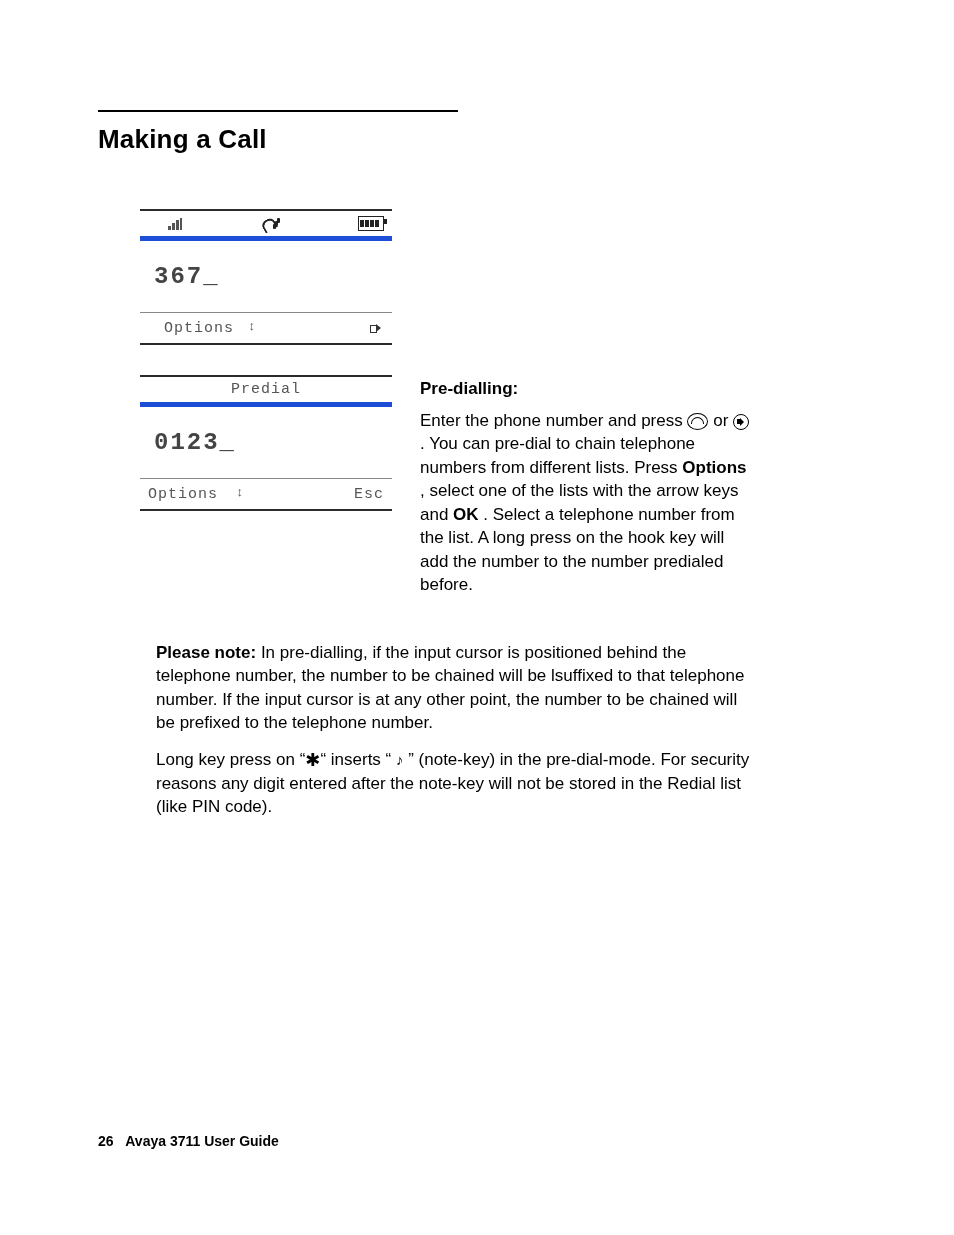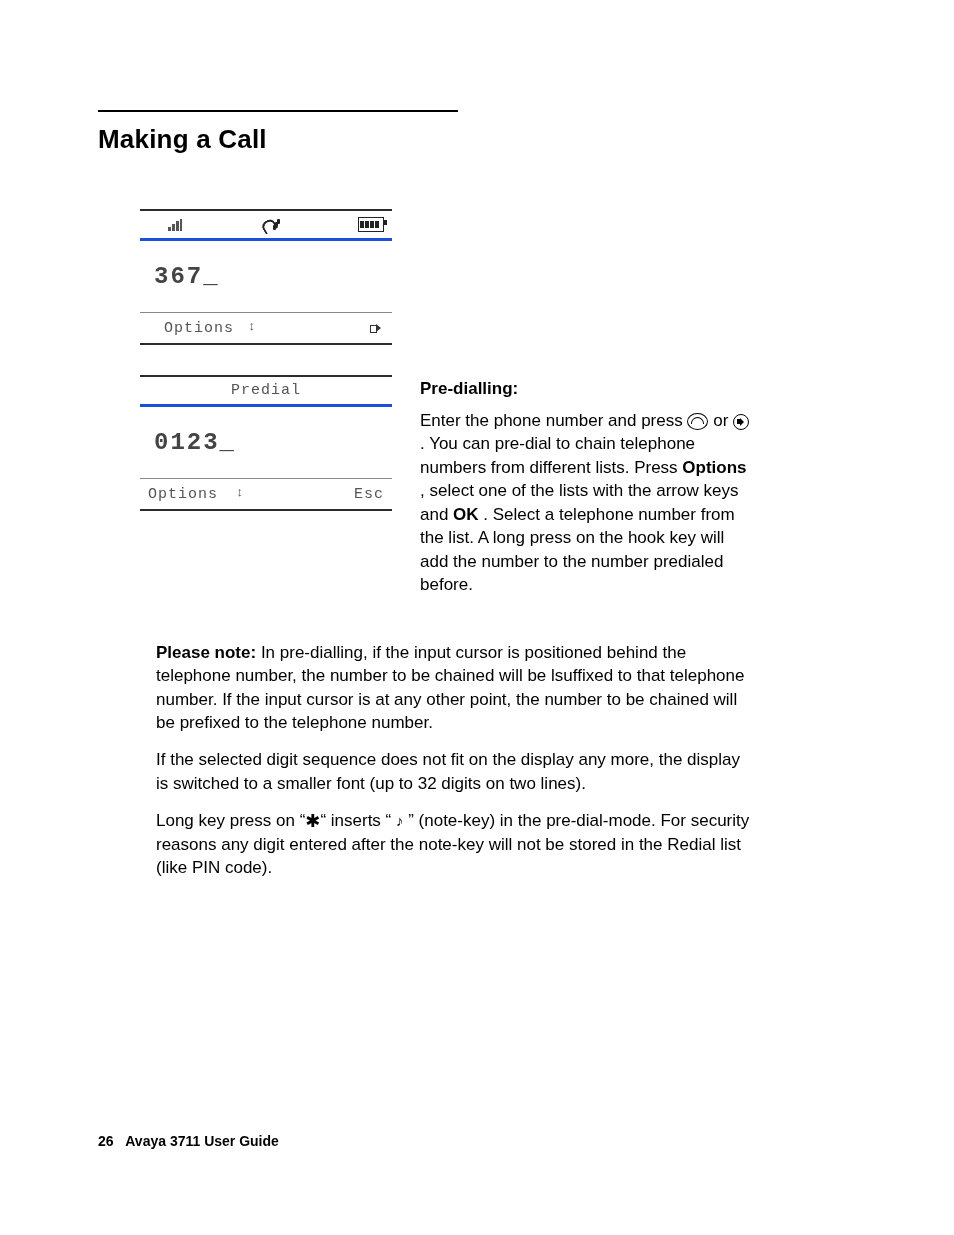--- a/index.html
+++ b/index.html
@@ -66,21 +66,21 @@
   
   .screen {
     width: 252px;
     border-top: 2px solid #2b2b2b;
     border-bottom: 2px solid #2b2b2b;
     background: #fff;
     display: flex;
     flex-direction: column;
   }
   .screen .srow {
-    border-bottom: 3px solid #1d4ed8;
+    border-bottom: 5px solid #1d4ed8;
     height: 30px;
     display:flex;
     align-items:center;
     padding: 0 8px;
     box-sizing:border-box;
   }
   .screen .srow.big {
     height: 72px;
     border-bottom: 1px solid #888;
   }
@@ -263,21 +263,20 @@
         <span>. Select a telephone number from the list. A long press on the hook key will add the number to the number predialed before.</span>
       </p>
     </div>
   </div>
 
   <div class="note-block" style="margin-left:42px;">
     <p class="para">
       <span class="bold">Please note:</span>
       <span> In pre-dialling, if the input cursor is positioned behind the telephone number, the number to be chained will be lsuffixed to that telephone number. If the input cursor is at any other point, the number to be chained will be prefixed to the telephone number.</span>
     </p>
-    <p class="para">If the selected digit sequence does not fit on the display any more, the display is switched to a smaller font (up to 32 digits on two lines).</p>
     <p class="para">
       <span>Long key press on “</span><span class="star">✱</span><span>“ inserts “ </span><span class="note">♪</span><span> ” (note-key) in the pre-dial-mode. For security reasons any digit entered after the note-key will not be stored in the Redial list (like PIN code).</span>
     </p>
   </div>
 
   <div class="footer">
     <span>26</span>&nbsp;&nbsp;&nbsp;<span>Avaya 3711 User Guide</span>
   </div>
 </div>
 

